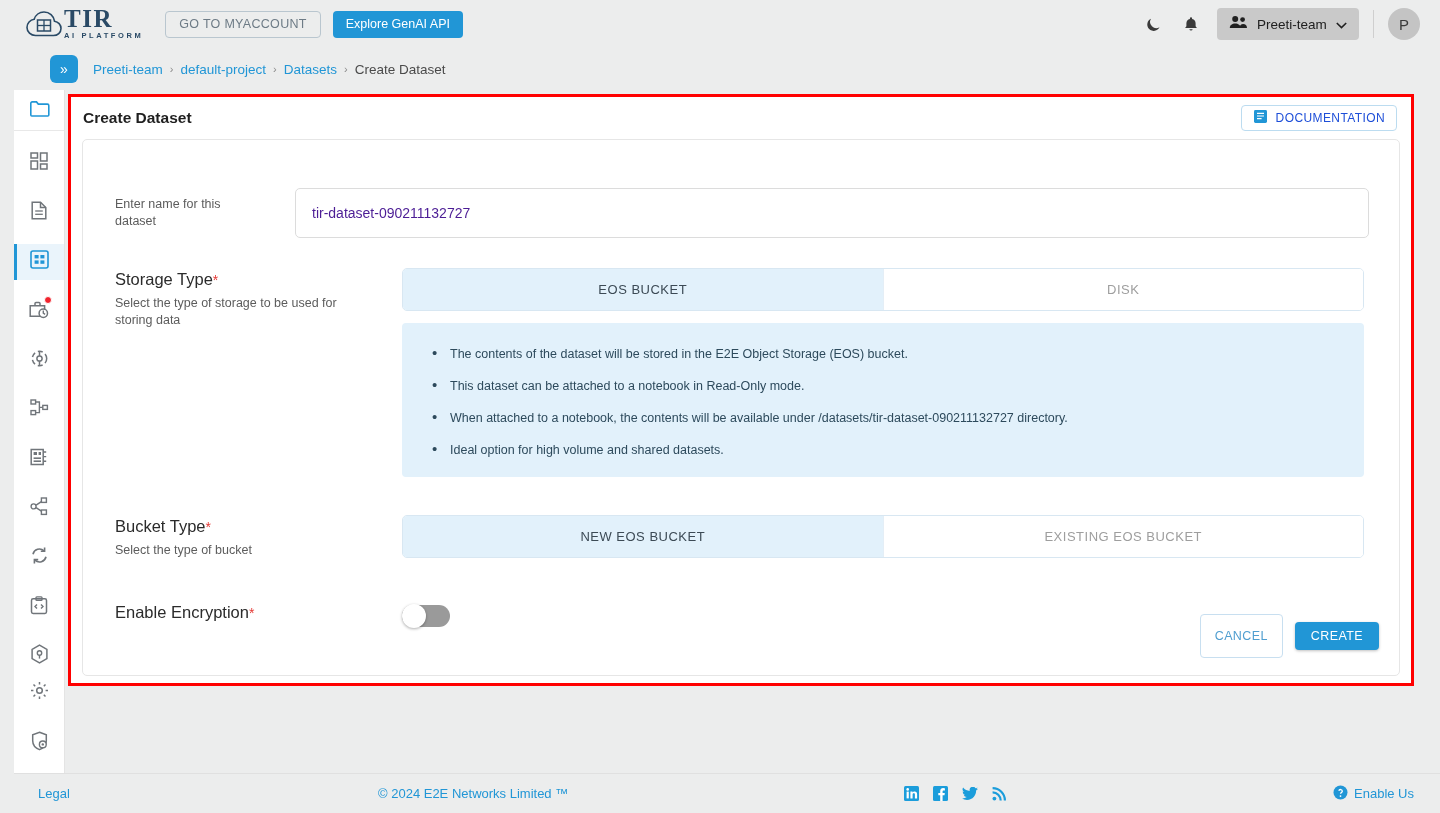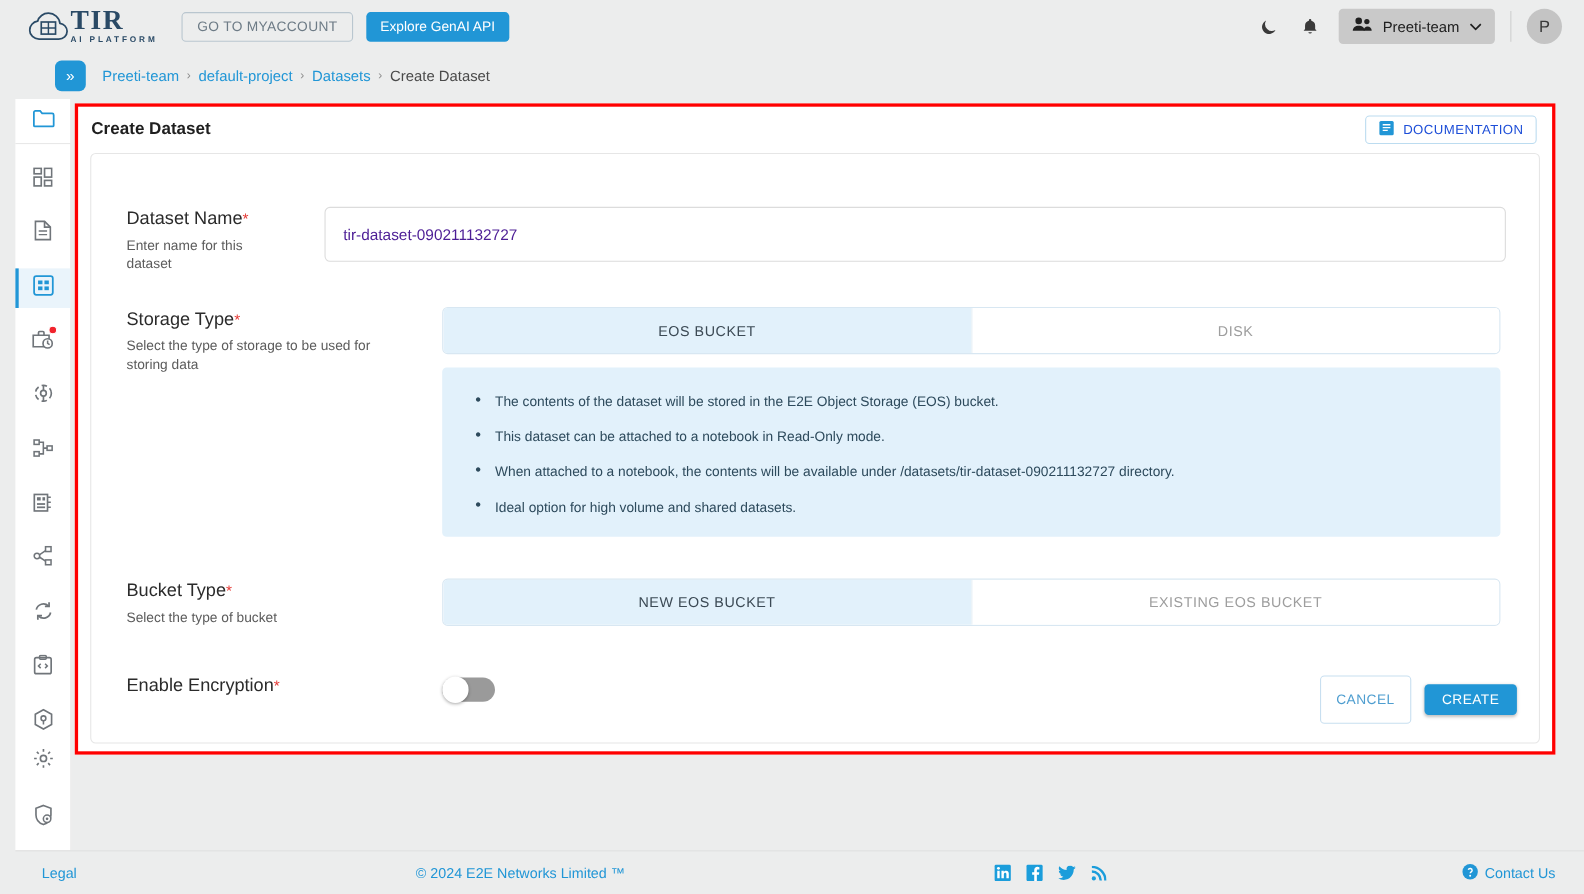--- a/index.html
+++ b/index.html
@@ -513,23 +513,20 @@
         </svg>
       </span>
       <span>DOCUMENTATION</span>
     </button>
   </div>
 
   <div class="form-panel">
 
     <div class="row" style="padding-top:48px">
       <div class="row-label-col">
-        <div class="lbl-title">
-          <span>Dataset Name</span><span class="req">*</span>
-        </div>
         <div class="lbl-sub">Enter name for this dataset</div>
       </div>
       <div class="row-field-col">
         <input class="text-input" type="text" value="tir-dataset-090211132727" style="">
       </div>
     </div>
 
     <div class="row" style="padding-top:30px">
       <div class="row-label-col">
         <div class="lbl-title">
@@ -630,15 +627,15 @@
     </span>
   </span>
   <span class="f-contact">
     <span>
       <svg width="15" height="15" viewBox="0 0 15 15">
         <circle cx="7.5" cy="7.5" r="7" fill="#2196d6"></circle>
         <path d="M5.8 5.7a1.8 1.8 0 0 1 3.5.6c0 1.2-1.7 1.4-1.7 2.5" stroke="#fff" stroke-width="1.3" fill="none"></path>
         <circle cx="7.5" cy="11.1" r=".9" fill="#fff"></circle>
       </svg>
     </span>
-    <span>Contact Us</span>
+    <span>Enable Us</span>
   </span>
 </div>
 
 </body></html>

